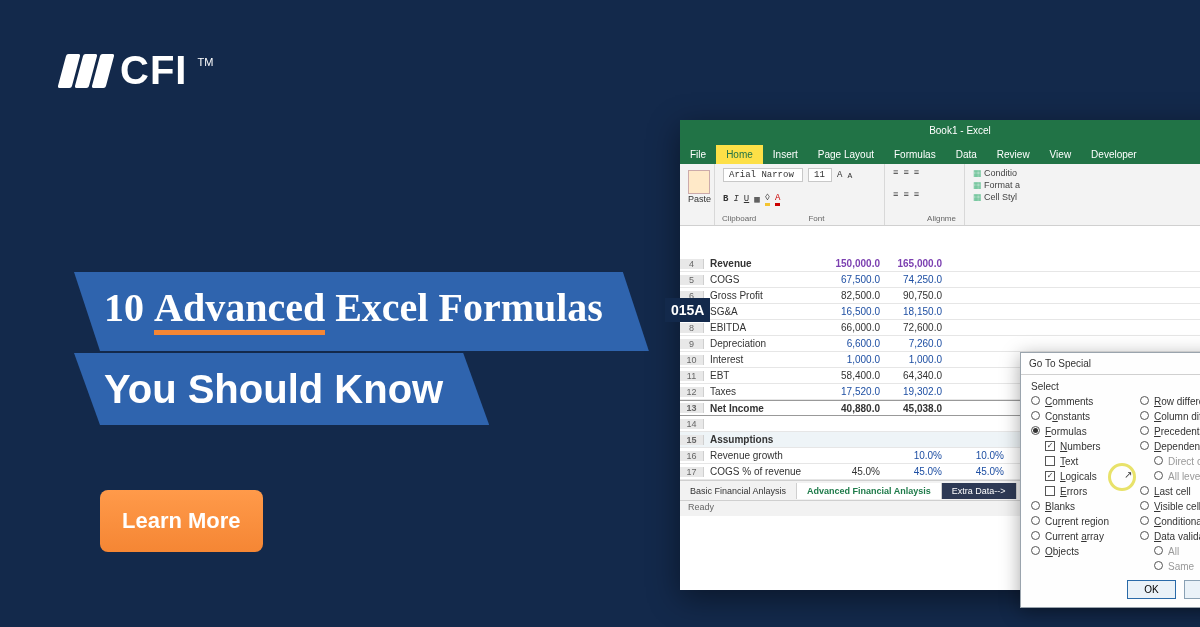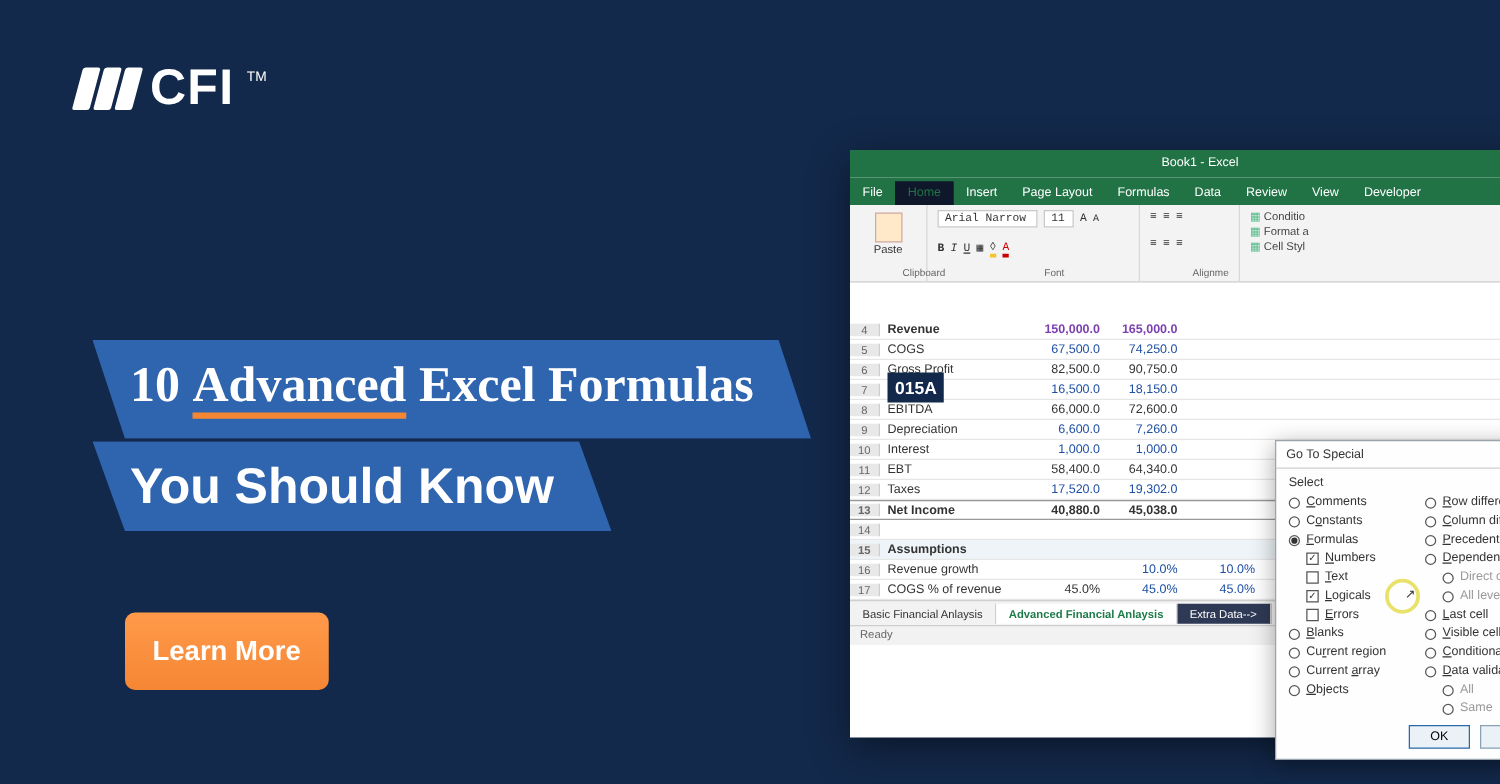--- a/index.html
+++ b/index.html
@@ -112,21 +112,21 @@
     background: #217346;
     height: 22px;
     align-items: flex-end;
   }
   .ex-tabs div {
     padding: 4px 10px;
     color: #fff;
     font-size: 10px;
   }
   .ex-tabs .active {
-    background: #0f172a;
+    background: #fde047;
     color: #217346;
   }
 
   .ex-ribbon {
     height: 62px;
     background: #f3f3f3;
     border-bottom: 1px solid #d0d0d0;
     display: flex;
     font-size: 9px;
     position: relative;
@@ -222,21 +222,21 @@
     padding: 6px 10px 8px 10px;
   }
   .dlg-cols {
     display: flex;
     gap: 10px;
     margin-top:4px;
   }
   .dlg-col { flex: 1; display:flex; flex-direction:column; gap:4px; }
   .radio, .check {
     display: flex;
-    align-items: flex-end;
+    align-items: flex-start;
     gap: 5px;
     font-size: 10px;
     color:#333;
   }
   .radio .r {
     width: 9px; height: 9px; border: 1px solid #555; border-radius: 50%;
     display:inline-flex; align-items:center; justify-content:center;
   }
   .radio.sel .r::after {
     content:""; width:5px; height:5px; background:#333; border-radius:50%;
@@ -256,21 +256,21 @@
   .dlg-btns {
     display:flex; justify-content:flex-end; gap:8px; padding:0 8px 8px 0;
   }
   .dlg-btns button {
     font-size:10px; padding:3px 16px; border:1px solid #8aa1b4; background:#eaf2f8;
   }
   .dlg-btns button.primary { border:1px solid #2a6aa8; }
 
   .yearbadge {
     position:absolute;
-    top:298px; left:710px;
+    top:298px; left:665px;
     background:#13294b;
     color:#fff;
     font-weight:700;
     font-size:14px;
     padding:4px 6px;
   }
 </style>
 </head>
 <body>
 
@@ -301,21 +301,21 @@
       <div>Insert</div>
       <div>Page Layout</div>
       <div>Formulas</div>
       <div>Data</div>
       <div>Review</div>
       <div>View</div>
       <div>Developer</div>
     </div>
 
   <div class="ex-ribbon">
-    <div class="rib-group" style="width:62px">
+    <div class="rib-group" style="width:35px">
       <div style="text-align:center">
         <div style="width:22px;height:24px;border:1px solid #caa;background:#ffe9c8;margin:2px auto 0"></div>
         <div>Paste</div>
       </div>
       <div class="lbl">Clipboard</div>
     </div>
     <div class="rib-group" style="width:170px">
       <div class="rib-row">
         <span class="fontbox" style="width:80px">Arial Narrow</span>
         <span class="fontbox" style="width:24px">11</span>

